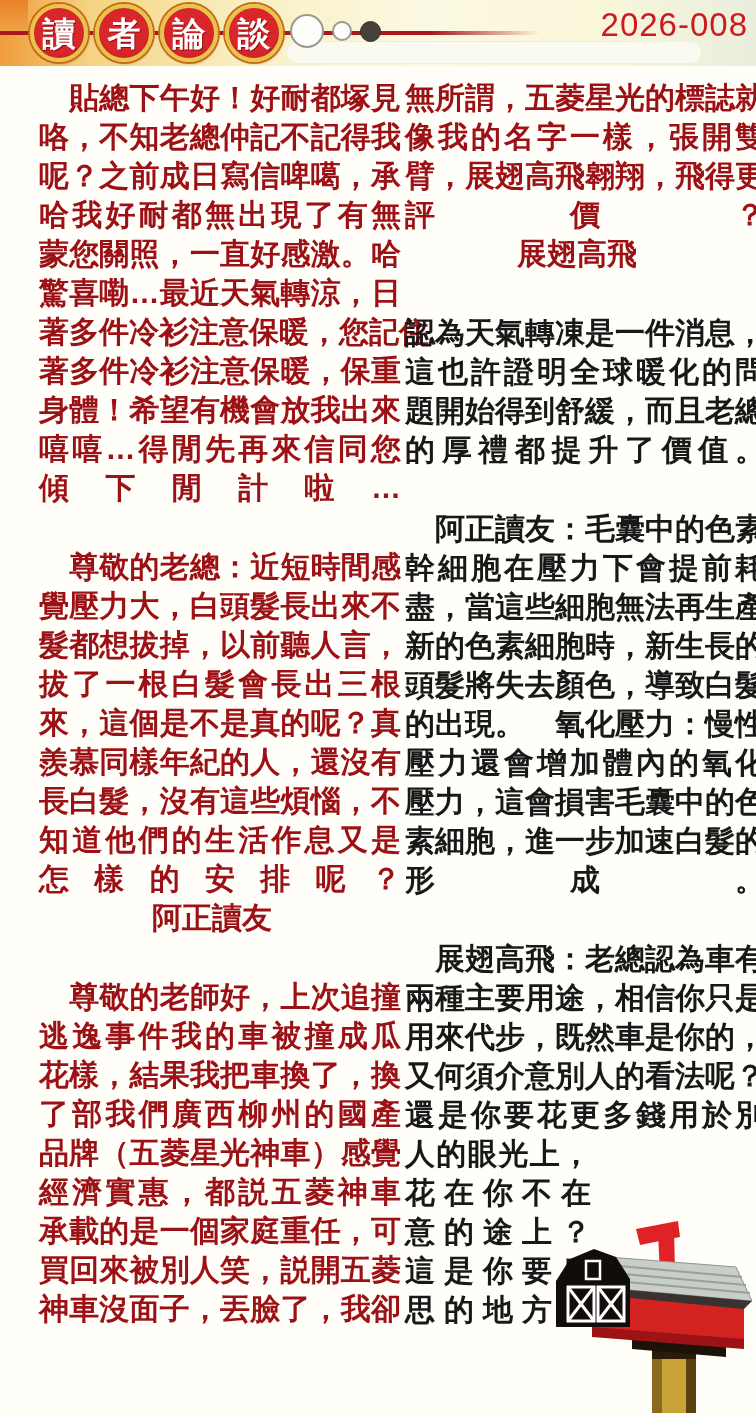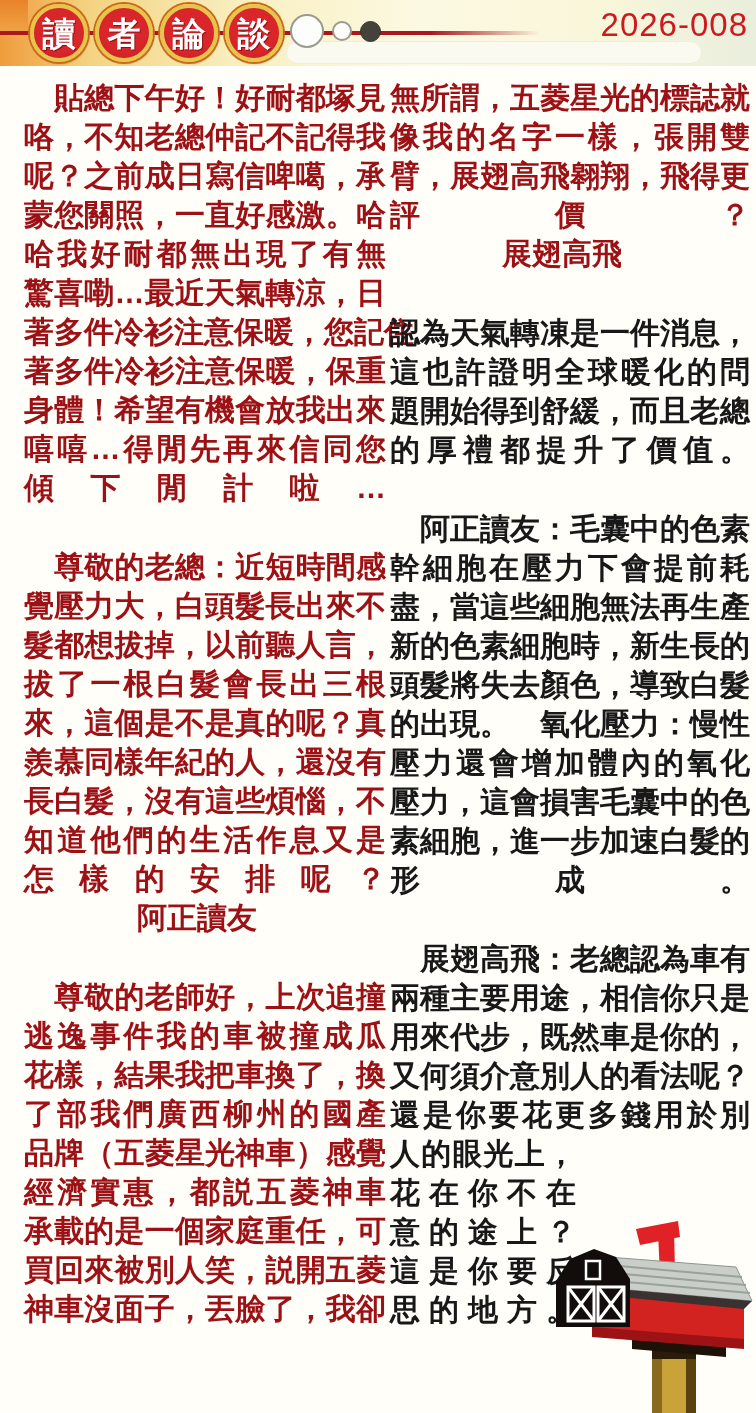--- a/index.html
+++ b/index.html
@@ -31,21 +31,21 @@
   .dot{position:absolute;border-radius:50%;}
   .dot-big{left:0;top:0;width:30px;height:30px;background:#fdfdfb;border:2px solid #9a9a92;}
   .dot-small{left:42px;top:7px;width:16px;height:16px;background:#fdfdfb;border:2px solid #9a9a92;}
   .dot-dark{left:70px;top:7px;width:19px;height:19px;background:#45413b;border:1px solid #35322d;}
   .issue{
     position:absolute;top:6px;right:8px;
     color:#cc1a1f;font-weight:normal;font-size:33px;letter-spacing:1px;
   }
   
   .page-body{
-    position:absolute;top:78px;left:0;width:668px;display:flex;padding-left:10px;
+    position:absolute;top:78px;left:15px;width:668px;display:flex;padding-left:10px;
   }
   .col{width:362px;}
   .col-left{margin-left:14px;}
   .col-right{margin-left:4px;}
   .para{margin-top:40px;}
   .para:first-child{margin-top:0;}
   .tline{
     font-size:30px;line-height:39px;font-weight:bold;
     text-align:justify;text-align-last:justify;
     white-space:nowrap;
@@ -80,22 +80,22 @@
   </div>
   <div class="issue">2026-008</div>
 </div>
 
 <div class="page-body">
   <div class="col col-left">
       <div class="para red">
         <div class="tline">　貼總下午好！好耐都塚見</div>
         <div class="tline">咯，不知老總仲記不記得我</div>
         <div class="tline">呢？之前成日寫信啤噶，承</div>
+        <div class="tline">哈我好耐都無出現了有無</div>
         <div class="tline">蒙您關照，一直好感激。哈</div>
-        <div class="tline">哈我好耐都無出現了有無</div>
         <div class="tline">驚喜嘞…最近天氣轉涼，日</div>
         <div class="tline">著多件冷衫注意保暖，您記住</div>
         <div class="tline">著多件冷衫注意保暖，保重</div>
         <div class="tline">身體！希望有機會放我出來</div>
         <div class="tline">嘻嘻…得閒先再來信同您</div>
         <div class="tline">傾下閒計啦…</div>
       </div>
       <div class="para red">
         <div class="tline">　尊敬的老總：近短時間感</div>
         <div class="tline">覺壓力大，白頭髮長出來不</div>

